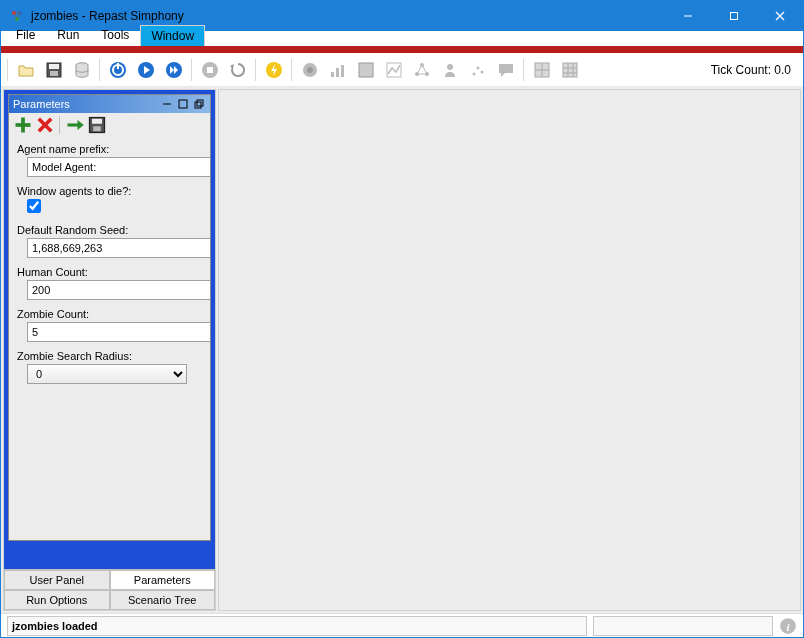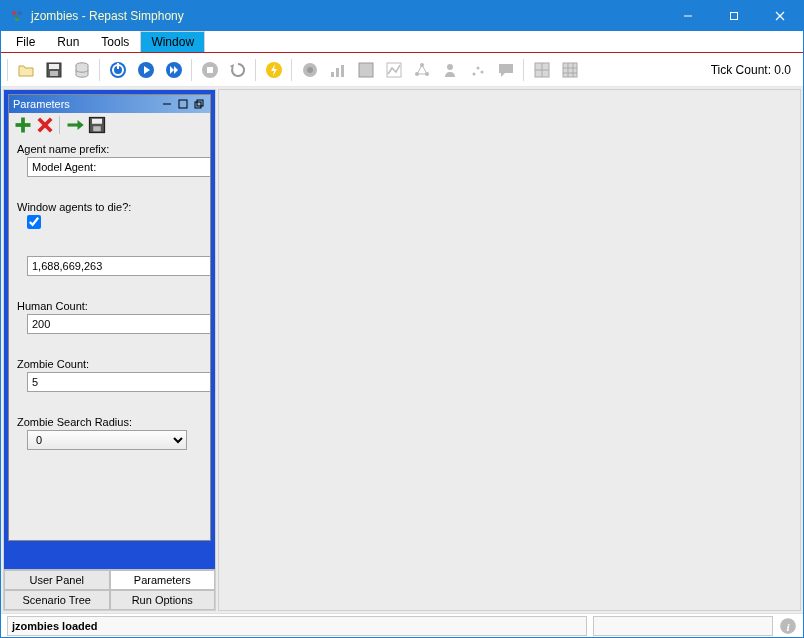--- a/index.html
+++ b/index.html
@@ -1,28 +1,28 @@
 <!DOCTYPE html>
 <html><head>
 <meta charset="utf-8">
 <style>
 * { box-sizing: border-box; margin: 0; padding: 0; }
 body { font-family: "Segoe UI", Tahoma, sans-serif; font-size: 12px; background: #fff; overflow: hidden; }
 .window { width: 804px; height: 638px; border: 1px solid #1e7fd6; display: flex; flex-direction: column; }
 
 
-.titlebar { background: #1e7fd6; color: #fef9c3; height: 30px; display: flex; align-items: center; padding-left: 8px; }
+.titlebar { background: #1e7fd6; color: #000000; height: 30px; display: flex; align-items: center; padding-left: 8px; }
 .titlebar .app-icon { width: 16px; height: 16px; margin-right: 6px; }
 .titlebar .title { flex: 1; font-size: 12px; }
 .titlebar .win-btns { display: flex; height: 100%; }
 .titlebar .win-btn { width: 46px; display: flex; align-items: center; justify-content: center; color: #fff; cursor: default; }
 .titlebar .win-btn svg { width: 10px; height: 10px; }
 
 
-.menubar { height: 22px; background: #fff; border-bottom: 1px solid #b91c1c; display: flex; align-items: flex-start; padding-left: 4px; }
+.menubar { height: 22px; background: #fff; border-bottom: 7px solid #b91c1c; display: flex; align-items: flex-end; padding-left: 4px; }
 .menubar .menu-item { padding: 3px 10px; cursor: default; font-size: 12px; }
 .menubar .menu-item.active { background: #0ea5e9; border: 1px solid #d0d0d0; border-bottom: none; }
 .menubar .menu-item:not(.active) { border: 1px solid transparent; }
 
 
 .toolbar { height: 34px; background: #fff; border-bottom: 1px solid #e8e8e8; display: flex; align-items: center; padding: 0 4px; gap: 2px; }
 .toolbar .sep { width: 2px; height: 22px; border-left: 1px solid #d8d8d8; margin: 0 2px; }
 .toolbar .tbtn { width: 26px; height: 26px; display: flex; align-items: center; justify-content: center; border-radius: 2px; cursor: default; }
 .toolbar .tbtn svg { width: 20px; height: 20px; }
 .toolbar .spacer { flex: 1; }
@@ -38,21 +38,21 @@
 .panel-header { height: 18px; background: linear-gradient(to right, #2d6fcf, #8db8e8); color: #fff; display: flex; align-items: center; padding: 0 4px; font-size: 11px; }
 .panel-header .ptitle { flex: 1; }
 .panel-header .pbtn { width: 14px; height: 14px; margin-left: 2px; display: flex; align-items: center; justify-content: center; background: rgba(255,255,255,0.0); cursor: default; }
 .panel-header .pbtn svg { width: 10px; height: 10px; }
 
 .panel-toolbar { height: 24px; display: flex; align-items: center; padding: 2px 4px; gap: 2px; background: #ececec; }
 .panel-toolbar .pt-sep { width: 2px; height: 18px; border-left: 1px solid #c0c0c0; margin: 0 2px; }
 .panel-toolbar .ptbtn { width: 20px; height: 20px; display: flex; align-items: center; justify-content: center; cursor: default; }
 
 .panel-body { flex: 1; padding: 6px 8px; overflow: auto; background: #ececec; }
-.param-row { margin-bottom: 24px; }
+.param-row { margin-bottom: 8px; }
 .param-label { font-size: 11px; color: #000; margin-bottom: 2px; display: block; }
 .param-input-wrap { padding-left: 10px; }
 .param-input { width: 192px; height: 20px; border: 1px solid #a0a0a0; background: #fff; font-size: 11px; padding: 1px 4px; font-family: inherit; }
 .param-check { margin-left: 10px; width: 14px; height: 14px; }
 .param-select { width: 160px; height: 20px; border: 1px solid #a0a0a0; background: linear-gradient(#fdfdfd,#eaeaea); font-size: 11px; padding: 0 4px; font-family: inherit; }
 
 
 .bottom-tabs { display: grid; grid-template-columns: 1fr 1fr; border-top: 1px solid #c0c0c0; margin-top: 24px; }
 .bottom-tabs .btab { text-align: center; font-size: 11px; padding: 3px 2px; border: 1px solid #c0c0c0; background: #e8e8e8; cursor: default; }
 .bottom-tabs .btab.active { background: #fff; }
@@ -293,20 +293,21 @@
         <div class="panel-body">
           <div class="param-row">
             <span class="param-label">Agent name prefix:</span>
             <div class="param-input-wrap"><input class="param-input" value="Model Agent:" style=""></div>
           </div>
           <div class="param-row">
             <span class="param-label">Window agents to die?:</span>
             <input type="checkbox" class="param-check" checked="" style="">
           </div>
           <div class="param-row">
+            <span class="param-label">Default Random Seed:</span>
             <div class="param-input-wrap"><input class="param-input" value="1,688,669,263" style=""></div>
           </div>
           <div class="param-row">
             <span class="param-label">Human Count:</span>
             <div class="param-input-wrap"><input class="param-input" value="200" style=""></div>
           </div>
           <div class="param-row">
             <span class="param-label">Zombie Count:</span>
             <div class="param-input-wrap"><input class="param-input" value="5" style=""></div>
           </div>
@@ -316,22 +317,22 @@
               <select class="param-select">
                 <option>0</option>
               </select>
             </div>
           </div>
         </div>
       </div>
       <div class="bottom-tabs">
         <div class="btab">User Panel</div>
         <div class="btab active">Parameters</div>
+        <div class="btab">Run Options</div>
         <div class="btab">Scenario Tree</div>
-        <div class="btab">Run Options</div>
       </div>
     </div>
     <div class="right-pane"></div>
   </div>
 
   <div class="statusbar">
     <div class="status-text">jzombies loaded</div>
     <div class="status-box"></div>
     <div class="status-icon">
         <svg viewBox="0 0 16 16">

